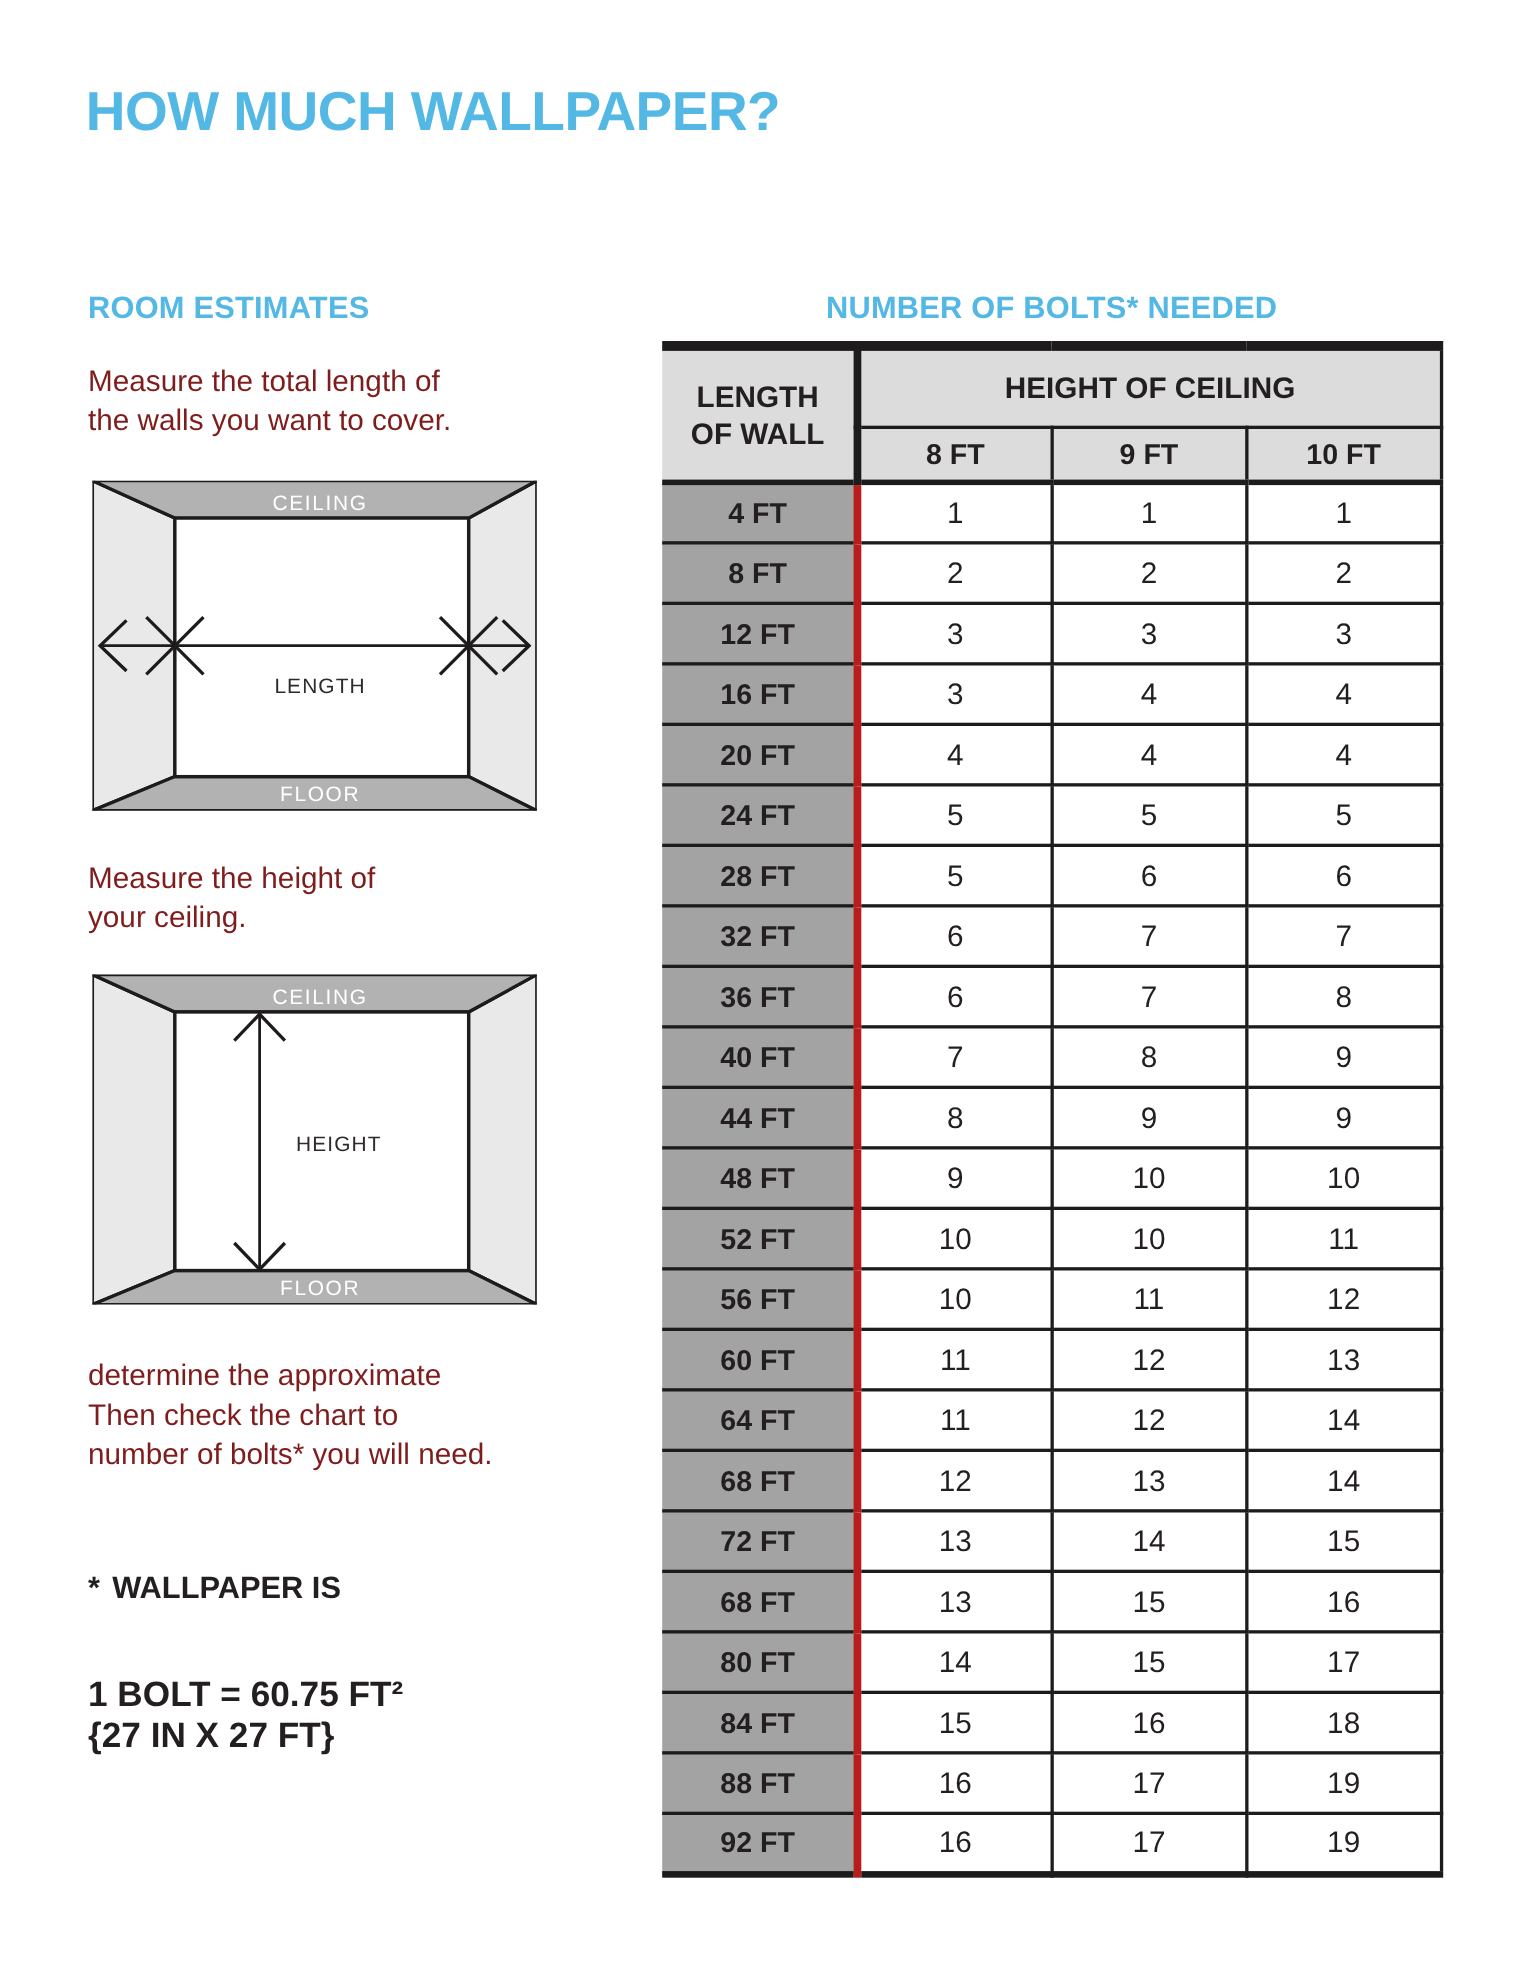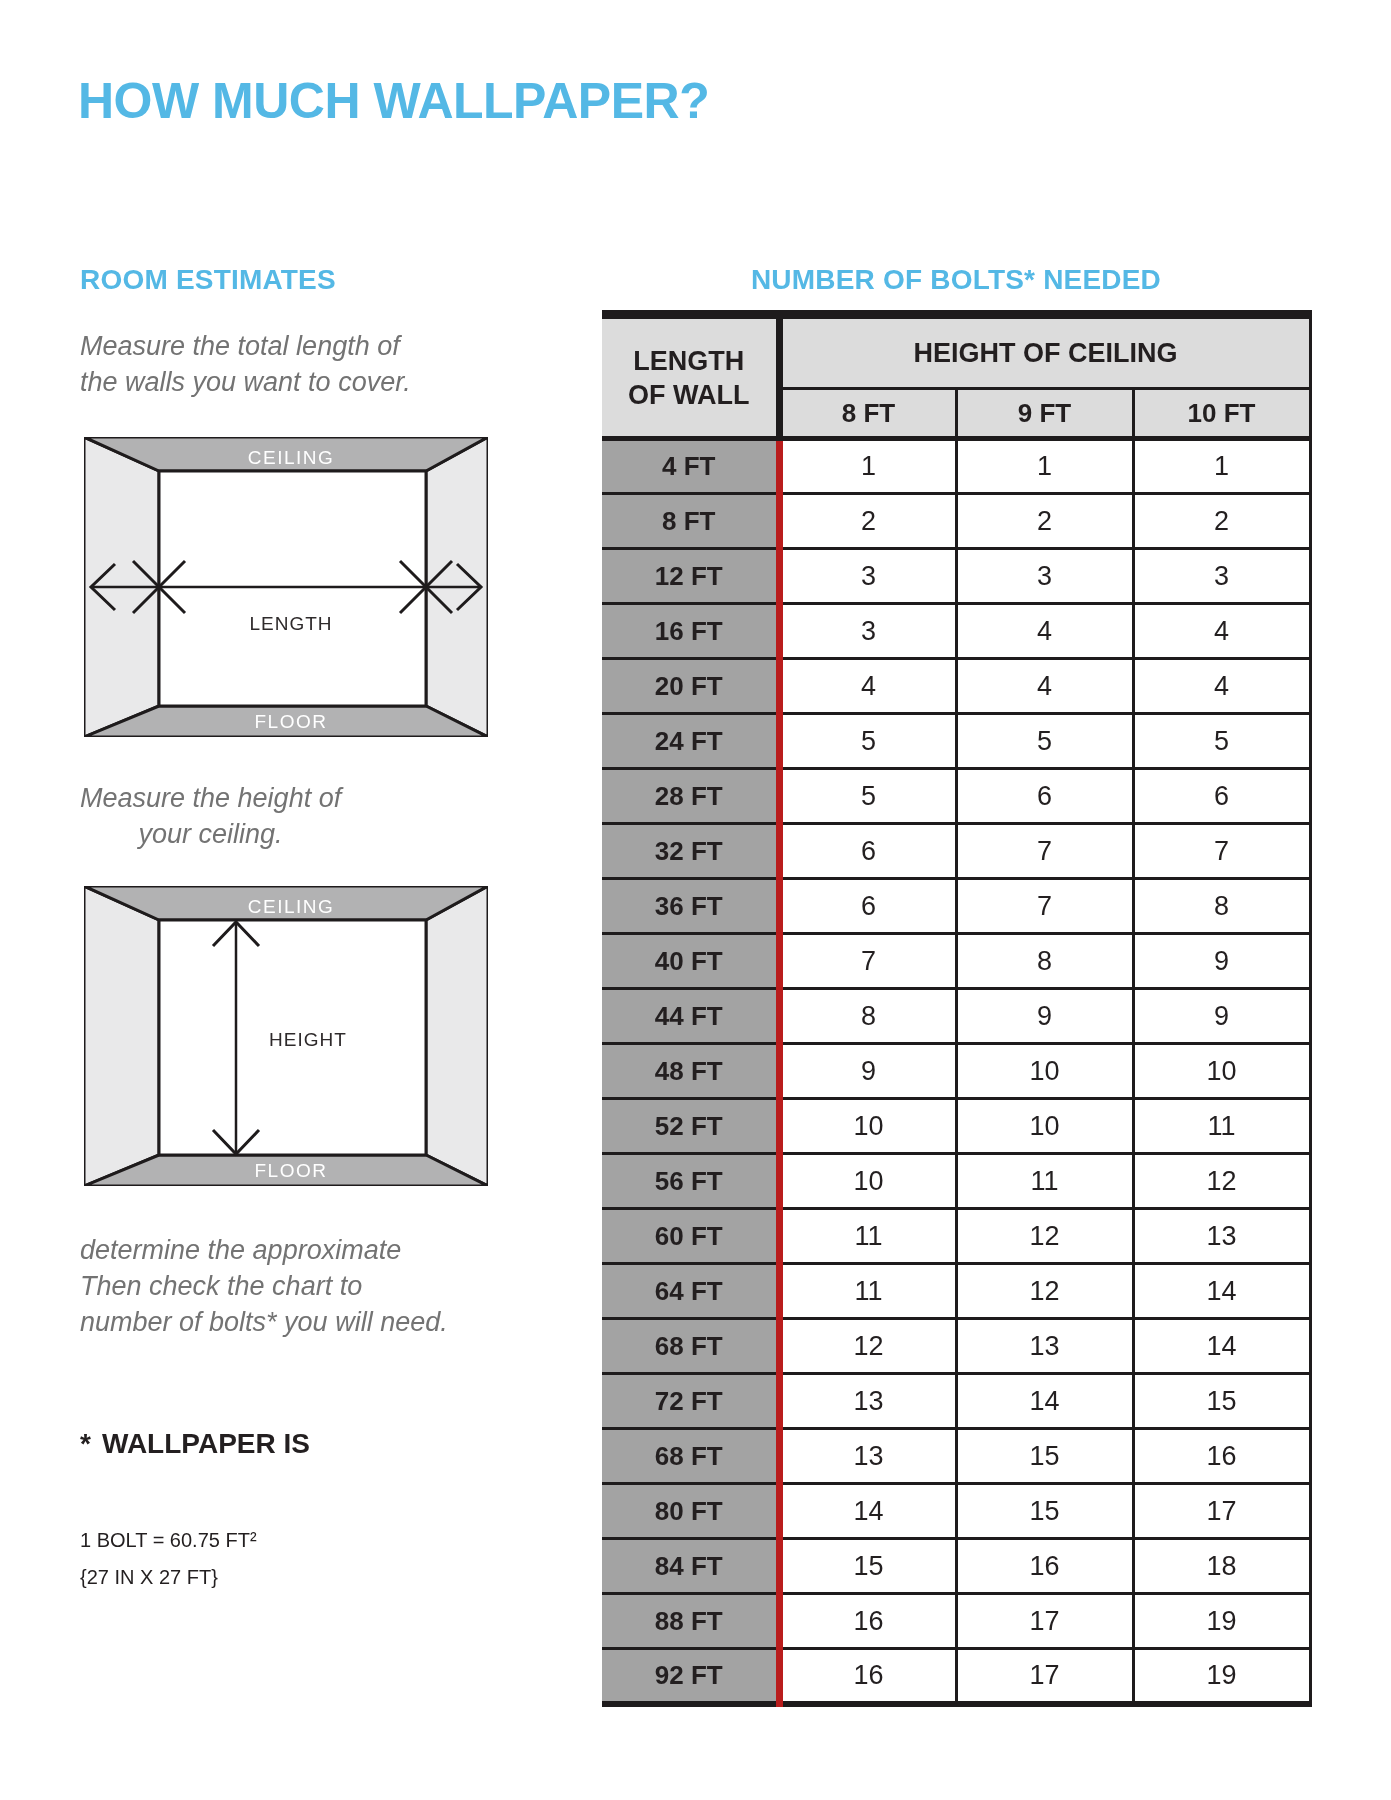--- a/index.html
+++ b/index.html
@@ -31,45 +31,44 @@
     color: #54b8e5;
     letter-spacing: 0.2px;
     line-height: 32px;
   }
   .heading-left { left: 80px; top: 264px; }
   .heading-right { left: 602px; top: 264px; width: 708px; text-align: center; }
 
   .body-text {
     font-size: 27px;
     line-height: 36px;
-    color: #737373;
-    font-style: italic;
+    color: #7f1d1d;
   }
   .step1 { left: 80px; top: 328px; }
-  .step2 { left: 80px; top: 780px; text-align: center; }
+  .step2 { left: 80px; top: 780px; }
   .step3 { left: 80px; top: 1232px; }
 
   .diagram { display: block; }
   .diagram1 { left: 84px; top: 437px; }
   .diagram2 { left: 84px; top: 886px; }
 
   .footnote {
     left: 80px; top: 1426px;
     font-size: 28px;
     font-weight: bold;
     line-height: 35px;
     padding-left: 22px;
     position: absolute;
   }
   .footnote .ast { position: absolute; left: 0; top: 0; }
 
   .bolt-info {
     left: 80px; top: 1522px;
-    font-size: 20px;
-    font-weight: normal;
+    font-size: 32px;
+    font-weight: bold;
     line-height: 37px;
   }
 
   
   .table-wrap { left: 602px; top: 310px; }
 
   table.bolt-table {
     border-collapse: collapse;
     table-layout: fixed;
     width: 708px;

